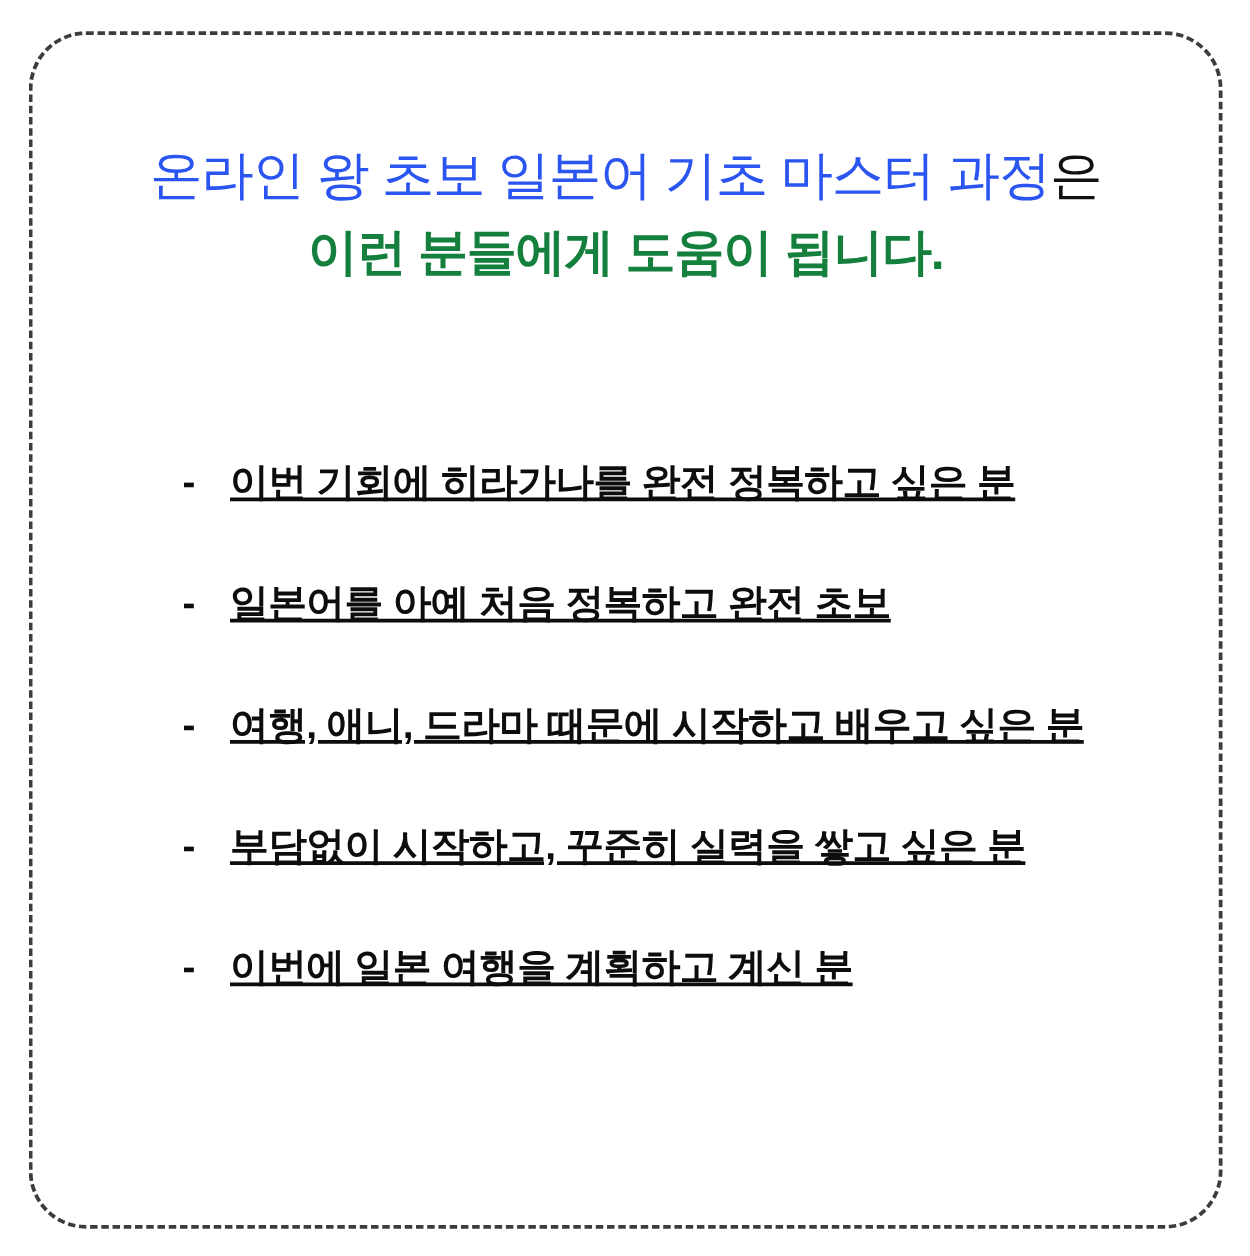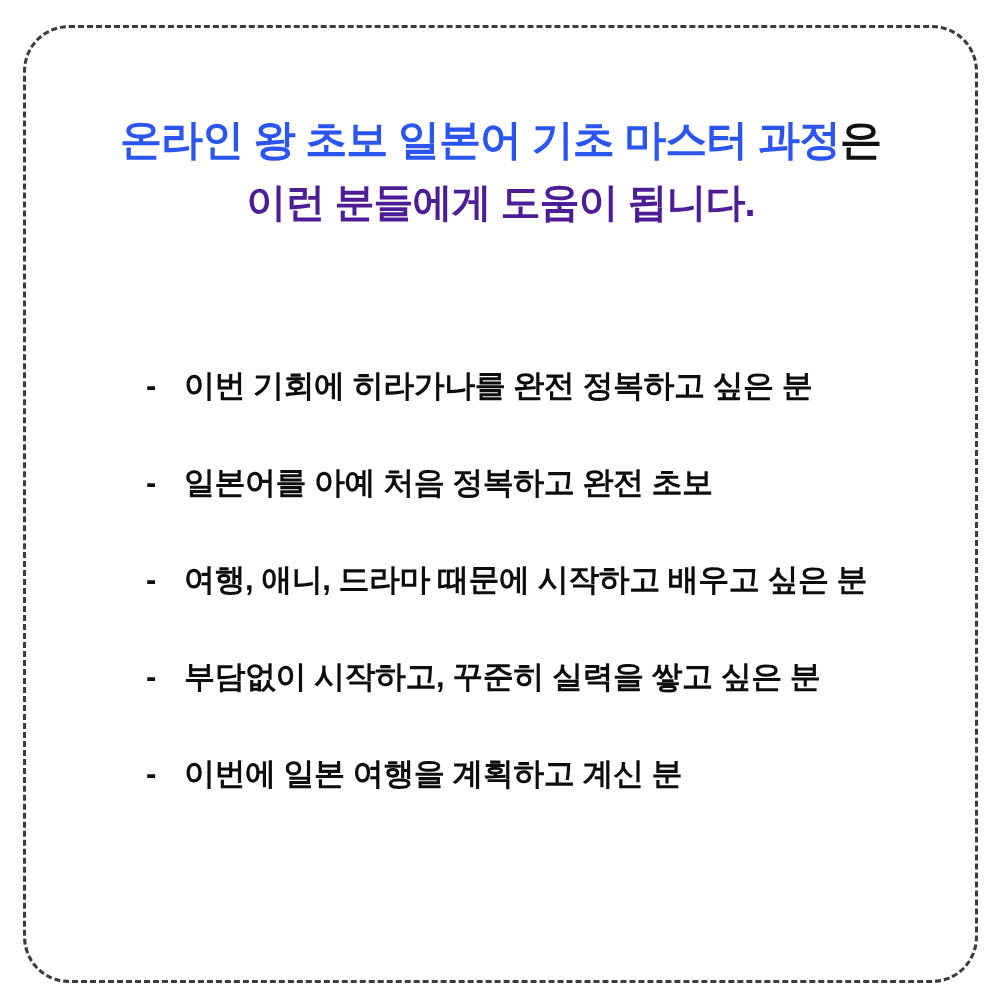--- a/index.html
+++ b/index.html
@@ -29,32 +29,32 @@
     position: absolute;
     top: 82px;
     left: 0;
     right: 0;
     text-align: center;
     letter-spacing: -1px;
   }
   .title-line1 {
     font-size: 42px;
     line-height: 60px;
-    font-weight: 700;
+    font-weight: 400;
     color: #111111;
     white-space: nowrap;
   }
   .title-line1 .highlight {
     color: #2b55f0;
   }
   .title-line2 {
     font-size: 40px;
     line-height: 56px;
     font-weight: 600;
-    color: #4c1d95;
+    color: #15803d;
     margin-top: 4px;
     white-space: nowrap;
   }
   .benefit-list {
     position: absolute;
     left: 120px;
     top: 340px;
     right: 60px;
   }
   .benefit-item {
@@ -72,20 +72,21 @@
     margin-bottom: 0;
   }
   .benefit-marker {
     width: 16px;
     margin-right: 22px;
     font-weight: 800;
     flex: 0 0 auto;
   }
   .benefit-text {
     flex: 1 1 auto;
+    text-decoration: underline;
   }
 </style>
 </head>
 <body>
 
 <div class="canvas">
   <div class="card">
 
     <div class="title-block">
       <div class="title-line1">

